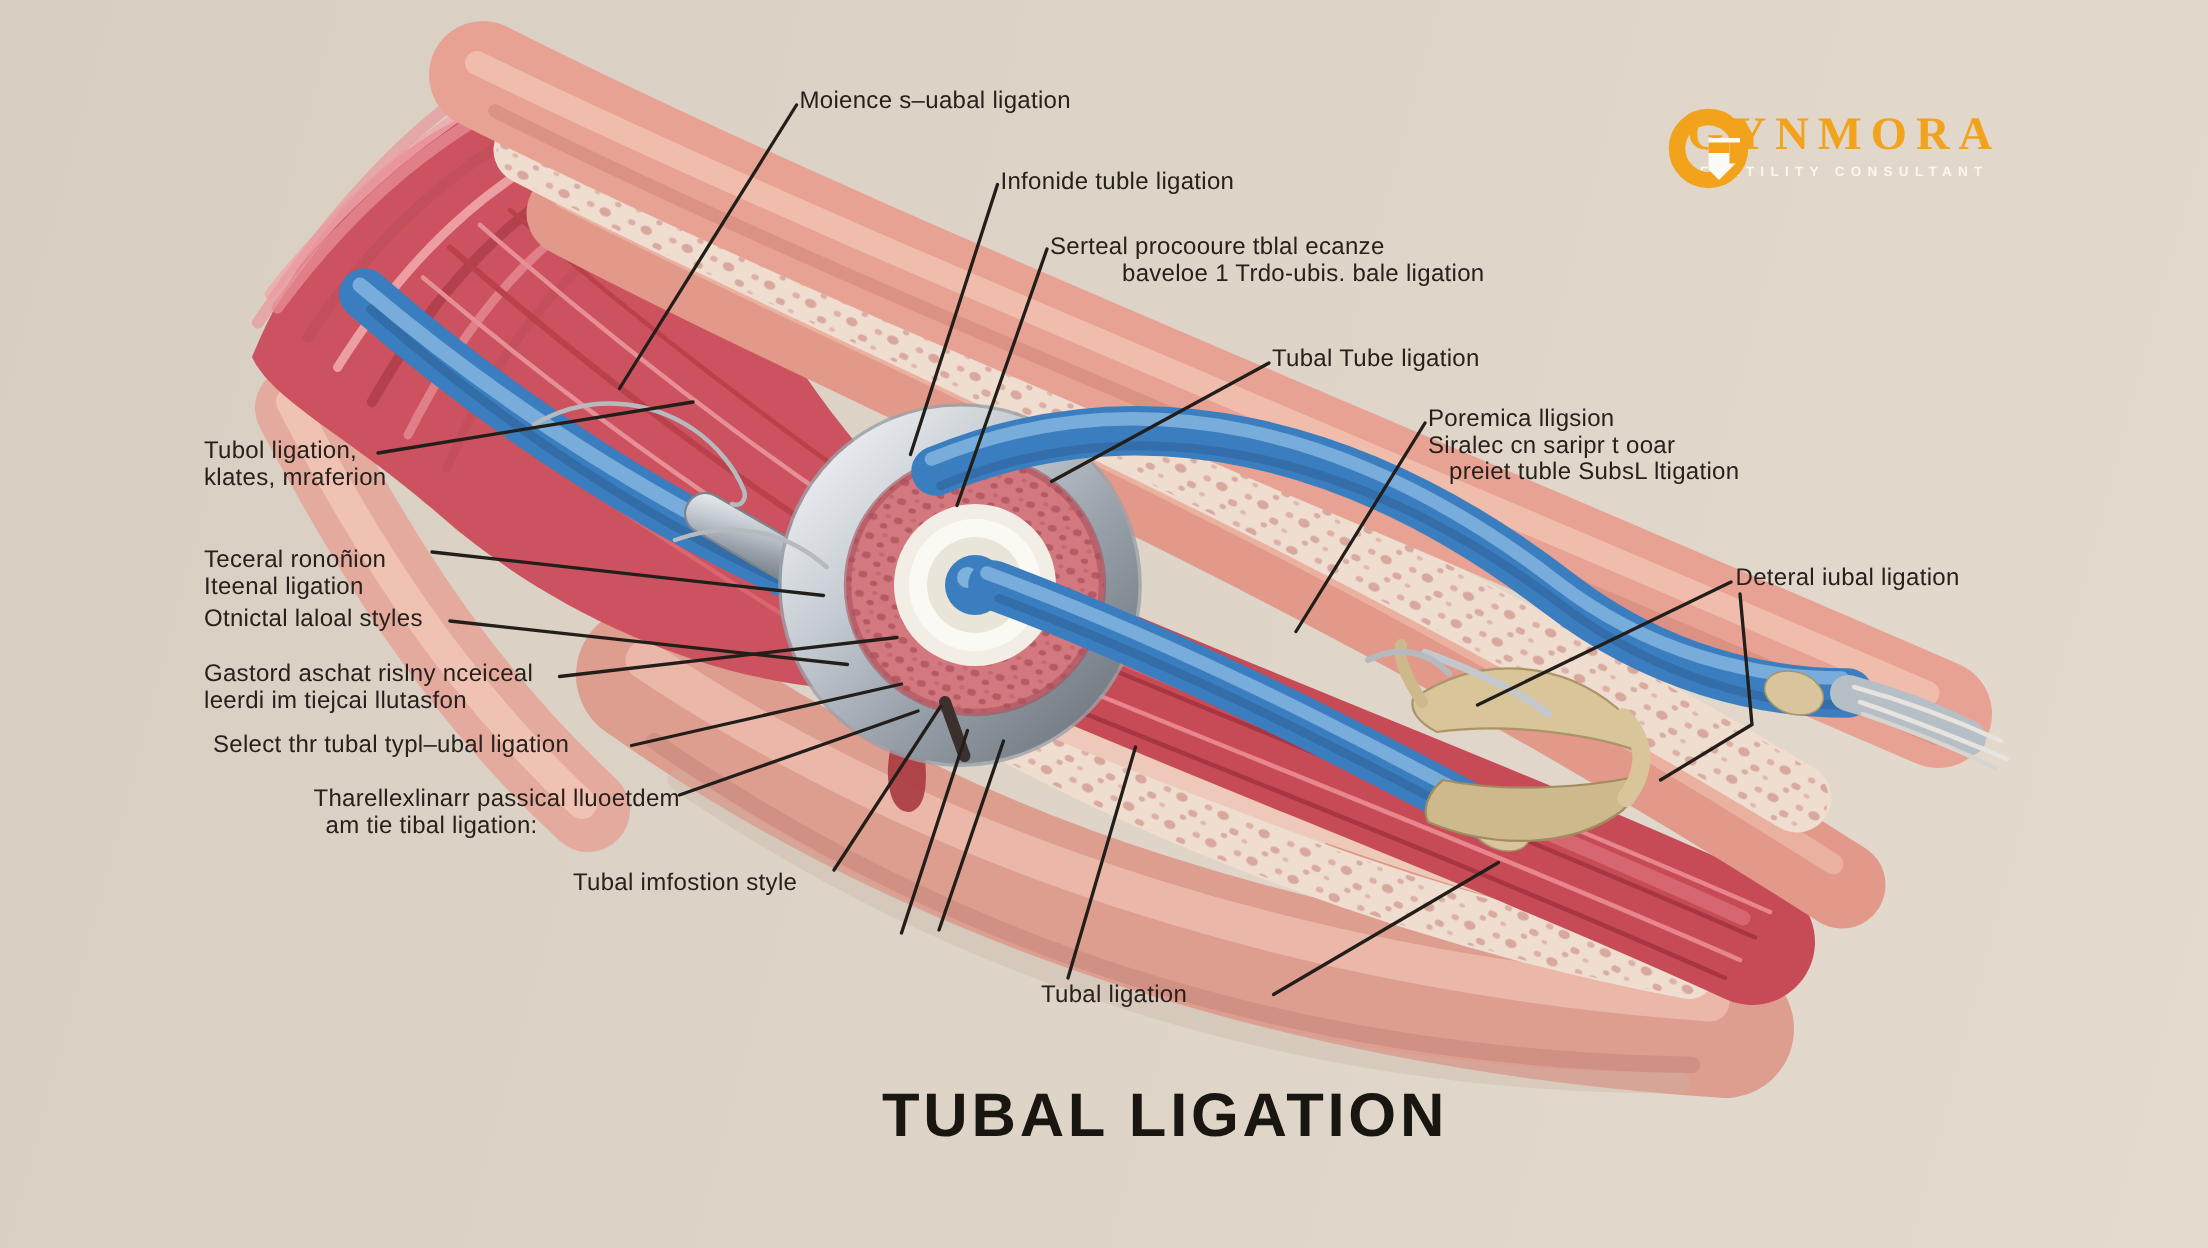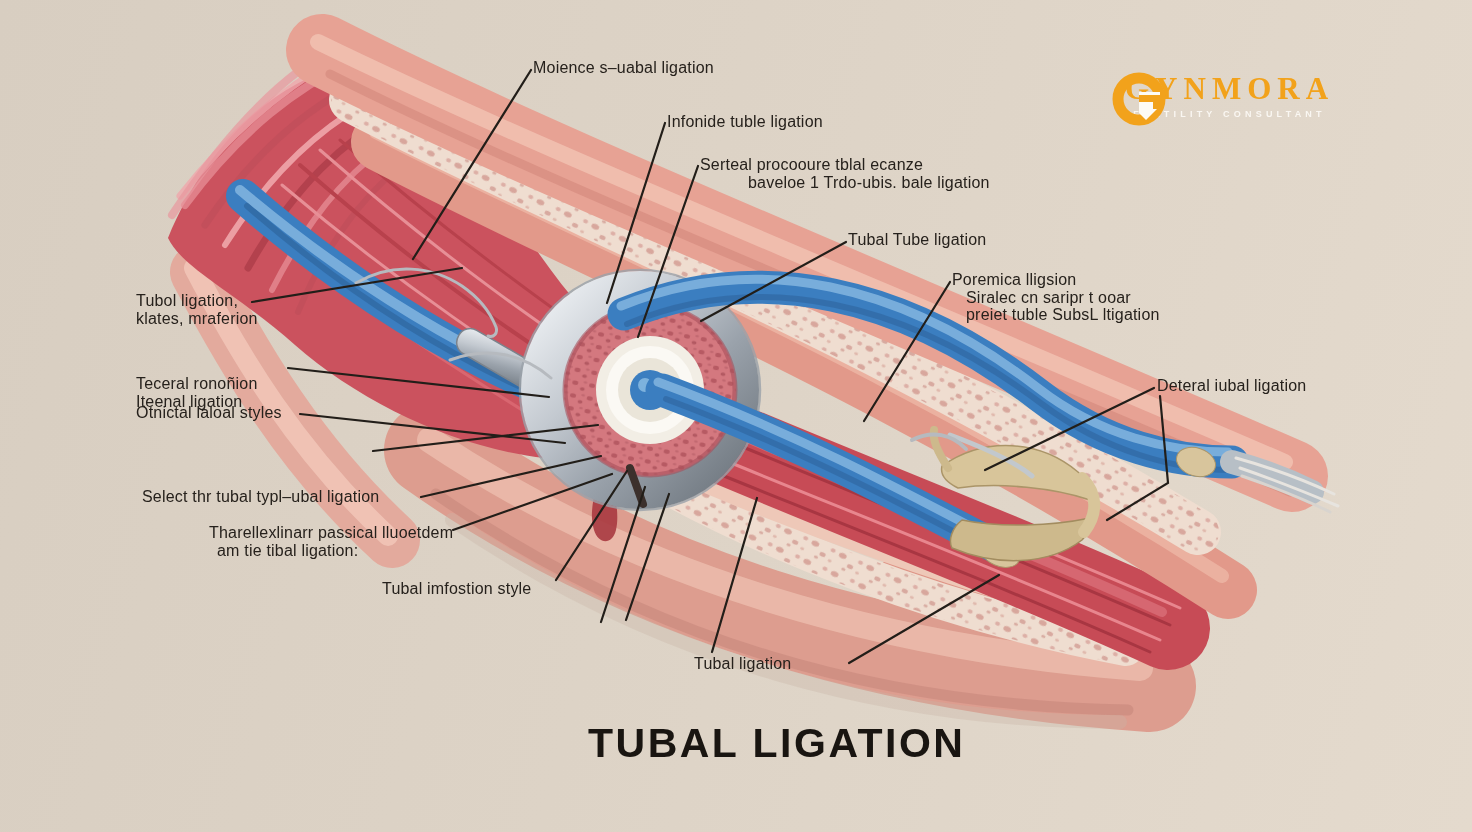--- a/index.html
+++ b/index.html
@@ -213,36 +213,40 @@
 </div>
 <div class="ann" style="left:700px;top:156px">
   <div class="ln">Serteal procooure tblal ecanze</div>
   <div class="ln" style="margin-left:48px">baveloe 1 Trdo-ubis. bale ligation</div>
 </div>
 <div class="ann" style="left:848px;top:231px">
   <div class="ln">Tubal Tube ligation</div>
 </div>
 <div class="ann" style="left:952px;top:271px">
   <div class="ln">Poremica lligsion</div>
-  <div class="ln" style="margin-left:14px">Siralec cn saripr t ooar</div>
+  <div class="ln" style="">Siralec cn saripr t ooar</div>
   <div class="ln" style="margin-left:14px">preiet tuble SubsL ltigation</div>
 </div>
 <div class="ann" style="left:1157px;top:377px">
   <div class="ln">Deteral iubal ligation</div>
 </div>
 <div class="ann" style="left:136px;top:292px">
   <div class="ln">Tubol ligation,</div>
   <div class="ln">klates, mraferion</div>
 </div>
-<div class="ann" style="left:136px;top:375px">
+<div class="ann" style="left:136px;top:365px">
   <div class="ln">Teceral ronoñion</div>
   <div class="ln">Iteenal ligation</div>
 </div>
 <div class="ann" style="left:136px;top:404px">
   <div class="ln">Otnictal laloal styles</div>
+</div>
+<div class="ann" style="left:136px;top:441px">
+  <div class="ln">Gastord aschat rislny nceiceal</div>
+  <div class="ln">leerdi im tiejcai llutasfon</div>
 </div>
 <div class="ann" style="left:142px;top:488px">
   <div class="ln">Select thr tubal typl–ubal ligation</div>
 </div>
 <div class="ann" style="left:209px;top:524px">
   <div class="ln">Tharellexlinarr passical lluoetdem</div>
   <div class="ln" style="margin-left:8px">am tie tibal ligation:</div>
 </div>
 <div class="ann" style="left:382px;top:580px">
   <div class="ln">Tubal imfostion style</div>

